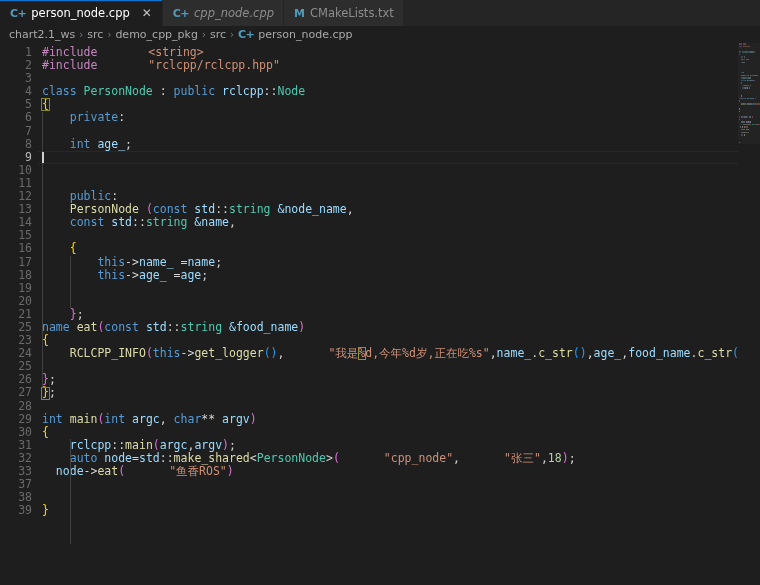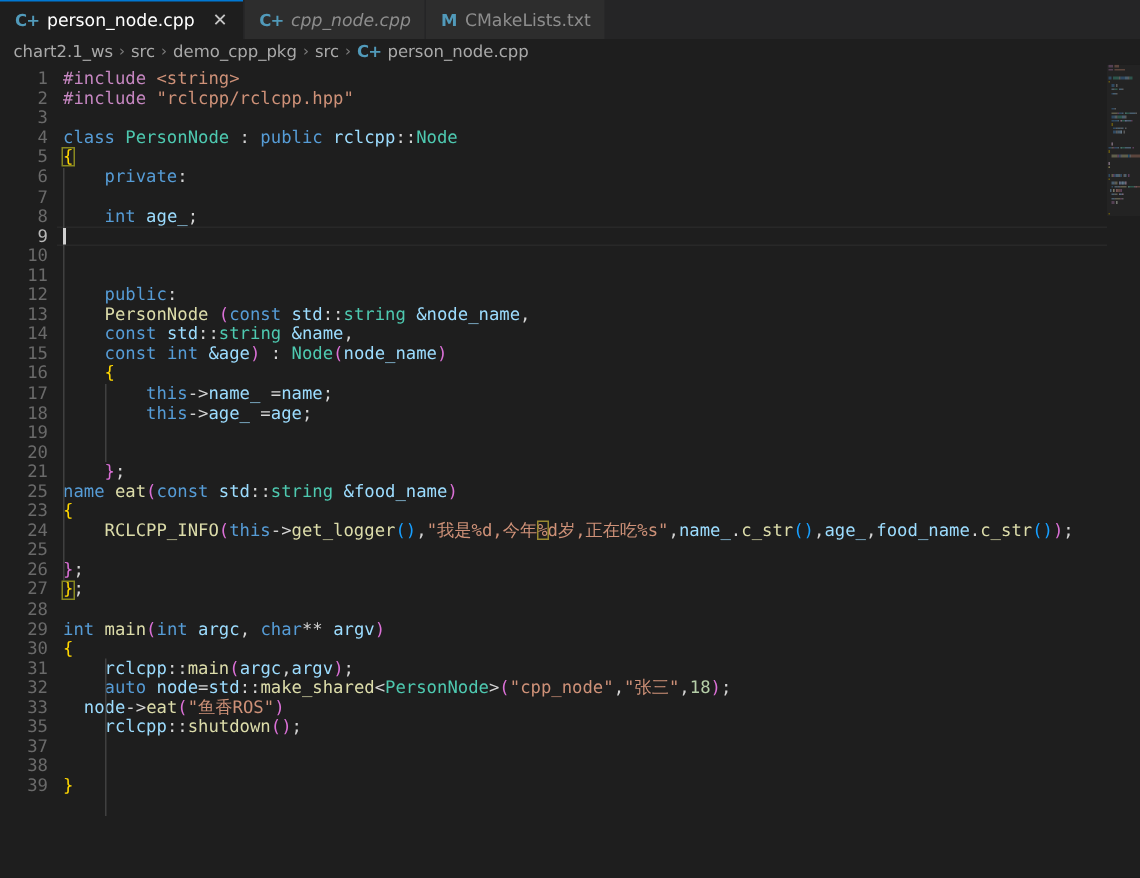--- a/index.html
+++ b/index.html
@@ -163,21 +163,21 @@
     box-sizing: border-box;
     pointer-events: none;
   }
 
   
   .c-pre   { color: #c586c0; }           
   .c-key   { color: #569cd6; }           
   .c-type  { color: #4ec9b0; }           
   .c-id    { color: #9cdcfe; }           
   .c-fn    { color: #dcdcaa; }           
-  .c-str   { color: #ce9178; }           
+  .c-str   { color: #ce9178; margin-left: 44px; }           
   .c-num   { color: #b5cea8; }
   .c-paren { color: #da70d6; }           
   .c-paren2{ color: #179fff; }
   .c-brace { color: #ffd700; }
   .c-plain { color: #d4d4d4; }
   .c-macro { color: #dcdcaa; }
   .c-ctrl  { color: #c586c0; }
 
   
   .minimap {
@@ -254,40 +254,39 @@
       <div class="row"><div class="lnum">5</div><div class="ltext"><span class="c-brace">{</span></div></div>
       <div class="row"><div class="lnum">6</div><div class="ltext"><span class="c-plain">    </span><span class="c-key">private</span><span class="c-plain">:</span></div></div>
       <div class="row"><div class="lnum">7</div></div>
       <div class="row"><div class="lnum">8</div><div class="ltext"><span class="c-plain">    </span><span class="c-key">int </span><span class="c-id">age_</span><span class="c-plain">;</span></div></div>
       <div class="row current"><div class="lnum">9</div><div class="ltext"></div></div>
       <div class="row"><div class="lnum">10</div><div class="ltext"></div></div>
       <div class="row"><div class="lnum">11</div><div class="ltext"></div></div>
       <div class="row"><div class="lnum">12</div><div class="ltext"><span class="c-plain">    </span><span class="c-key">public</span><span class="c-plain">:</span></div></div>
       <div class="row"><div class="lnum">13</div><div class="ltext"><span class="c-plain">    </span><span class="c-fn">PersonNode </span><span class="c-paren">(</span><span class="c-key">const </span><span class="c-id">std</span><span class="c-plain">::</span><span class="c-type">string </span><span class="c-id">&amp;node_name</span><span class="c-plain">,</span></div></div>
       <div class="row"><div class="lnum">14</div><div class="ltext"><span class="c-plain">    </span><span class="c-key">const </span><span class="c-id">std</span><span class="c-plain">::</span><span class="c-type">string </span><span class="c-id">&amp;name</span><span class="c-plain">,</span></div></div>
-      <div class="row"><div class="lnum">15</div><div class="ltext"><span class="c-plain">    </span><span class="c-key">const </span><span class="c-key">int </span><span class="c-id">&amp;age</span><span class="c-paren">) </span><span class="c-plain">: </span><span class="c-type">Node</span><span class="c-paren">(</span><span class="c-id">node_name</span><span class="c-paren">)</span></div></div>
+      <div class="row"><div class="lnum">15</div></div>
       <div class="row"><div class="lnum">16</div><div class="ltext"><span class="c-plain">    </span><span class="c-brace">{</span></div></div>
       <div class="row"><div class="lnum">17</div><div class="ltext"><span class="c-plain">        </span><span class="c-key">this</span><span class="c-plain">-&gt;</span><span class="c-id">name_ </span><span class="c-plain">=</span><span class="c-id">name</span><span class="c-plain">;</span></div></div>
       <div class="row"><div class="lnum">18</div><div class="ltext"><span class="c-plain">        </span><span class="c-key">this</span><span class="c-plain">-&gt;</span><span class="c-id">age_ </span><span class="c-plain">=</span><span class="c-id">age</span><span class="c-plain">;</span></div></div>
       <div class="row"><div class="lnum">19</div><div class="ltext"></div></div>
       <div class="row"><div class="lnum">20</div><div class="ltext"></div></div>
       <div class="row"><div class="lnum">21</div><div class="ltext"><span class="c-plain">    </span><span class="c-paren">}</span><span class="c-plain">;</span></div></div>
       <div class="row"><div class="lnum">25</div><div class="ltext"><span class="c-key">name </span><span class="c-fn">eat</span><span class="c-paren">(</span><span class="c-key">const </span><span class="c-id">std</span><span class="c-plain">::</span><span class="c-type">string </span><span class="c-id">&amp;food_name</span><span class="c-paren">)</span></div></div>
       <div class="row"><div class="lnum">23</div><div class="ltext"><span class="c-brace">{</span></div></div>
       <div class="row"><div class="lnum">24</div><div class="ltext"><span class="c-plain">    </span><span class="c-macro">RCLCPP_INFO</span><span class="c-paren">(</span><span class="c-key">this</span><span class="c-plain">-&gt;</span><span class="c-fn">get_logger</span><span class="c-paren2">()</span><span class="c-plain">,</span><span class="c-str">"我是%d,今年%d岁,正在吃%s"</span><span class="c-plain">,</span><span class="c-id">name_</span><span class="c-plain">.</span><span class="c-fn">c_str</span><span class="c-paren2">()</span><span class="c-plain">,</span><span class="c-id">age_</span><span class="c-plain">,</span><span class="c-id">food_name</span><span class="c-plain">.</span><span class="c-fn">c_str</span><span class="c-paren2">()</span><span class="c-paren">)</span><span class="c-plain">;</span></div></div>
       <div class="row"><div class="lnum">25</div><div class="ltext"></div></div>
       <div class="row"><div class="lnum">26</div><div class="ltext"><span class="c-paren">}</span><span class="c-plain">;</span></div></div>
       <div class="row"><div class="lnum">27</div><div class="ltext"><span class="c-brace">}</span><span class="c-plain">;</span></div></div>
       <div class="row"><div class="lnum">28</div><div class="ltext"></div></div>
       <div class="row"><div class="lnum">29</div><div class="ltext"><span class="c-key">int </span><span class="c-fn">main</span><span class="c-paren">(</span><span class="c-key">int </span><span class="c-id">argc</span><span class="c-plain">, </span><span class="c-key">char</span><span class="c-plain">** </span><span class="c-id">argv</span><span class="c-paren">)</span></div></div>
       <div class="row"><div class="lnum">30</div><div class="ltext"><span class="c-brace">{</span></div></div>
       <div class="row"><div class="lnum">31</div><div class="ltext"><span class="c-plain">    </span><span class="c-id">rclcpp</span><span class="c-plain">::</span><span class="c-fn">main</span><span class="c-paren">(</span><span class="c-id">argc</span><span class="c-plain">,</span><span class="c-id">argv</span><span class="c-paren">)</span><span class="c-plain">;</span></div></div>
       <div class="row"><div class="lnum">32</div><div class="ltext"><span class="c-plain">    </span><span class="c-key">auto </span><span class="c-id">node</span><span class="c-plain">=</span><span class="c-id">std</span><span class="c-plain">::</span><span class="c-fn">make_shared</span><span class="c-plain">&lt;</span><span class="c-type">PersonNode</span><span class="c-plain">&gt;</span><span class="c-paren">(</span><span class="c-str">"cpp_node"</span><span class="c-plain">,</span><span class="c-str">"张三"</span><span class="c-plain">,</span><span class="c-num">18</span><span class="c-paren">)</span><span class="c-plain">;</span></div></div>
       <div class="row"><div class="lnum">33</div><div class="ltext"><span class="c-plain">  </span><span class="c-id">node</span><span class="c-plain">-&gt;</span><span class="c-fn">eat</span><span class="c-paren">(</span><span class="c-str">"鱼香ROS"</span><span class="c-paren">)</span></div></div>
-      <div class="row"><div class="lnum">35</div><div class="ltext"><span class="c-plain">    </span><span class="c-id">rclcpp</span><span class="c-plain">::</span><span class="c-fn">shutdown</span><span class="c-paren">()</span><span class="c-plain">;</span></div></div>
       <div class="row"><div class="lnum">37</div><div class="ltext"></div></div>
       <div class="row"><div class="lnum">38</div><div class="ltext"></div></div>
       <div class="row"><div class="lnum">39</div><div class="ltext"><span class="c-brace">}</span></div></div>
     </div>
   <div class="guides" id="guides">
       <div class="guide" style="left: 42px; top: 68.5px; height: 275.1px;"></div>
       <div class="guide" style="left: 69.72px; top: 212.6px; height: 52.4px;"></div>
       <div class="guide" style="left: 69.72px; top: 396px; height: 104.8px;"></div>
     </div>
   <div class="cursor" id="cursor" style="top: 108.8px; height: 11.1px;"></div>

